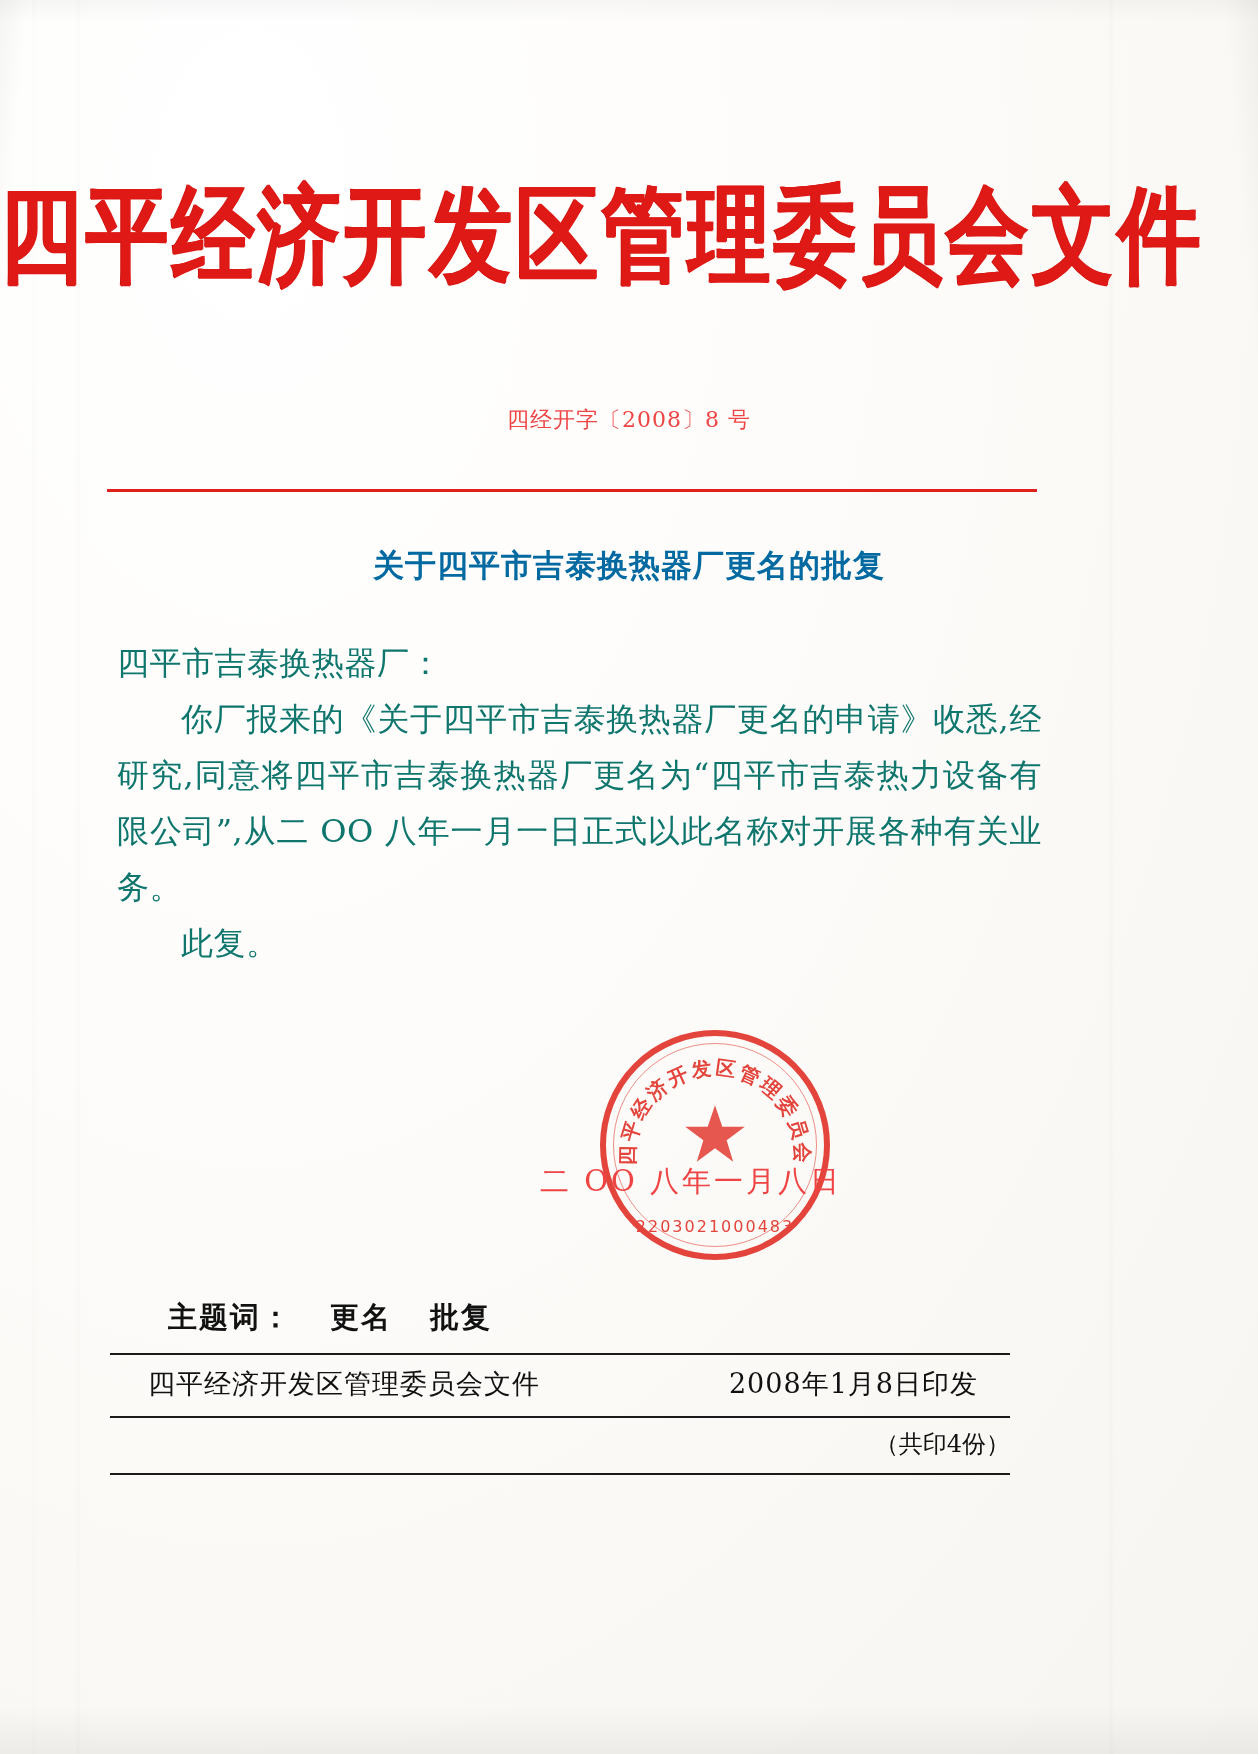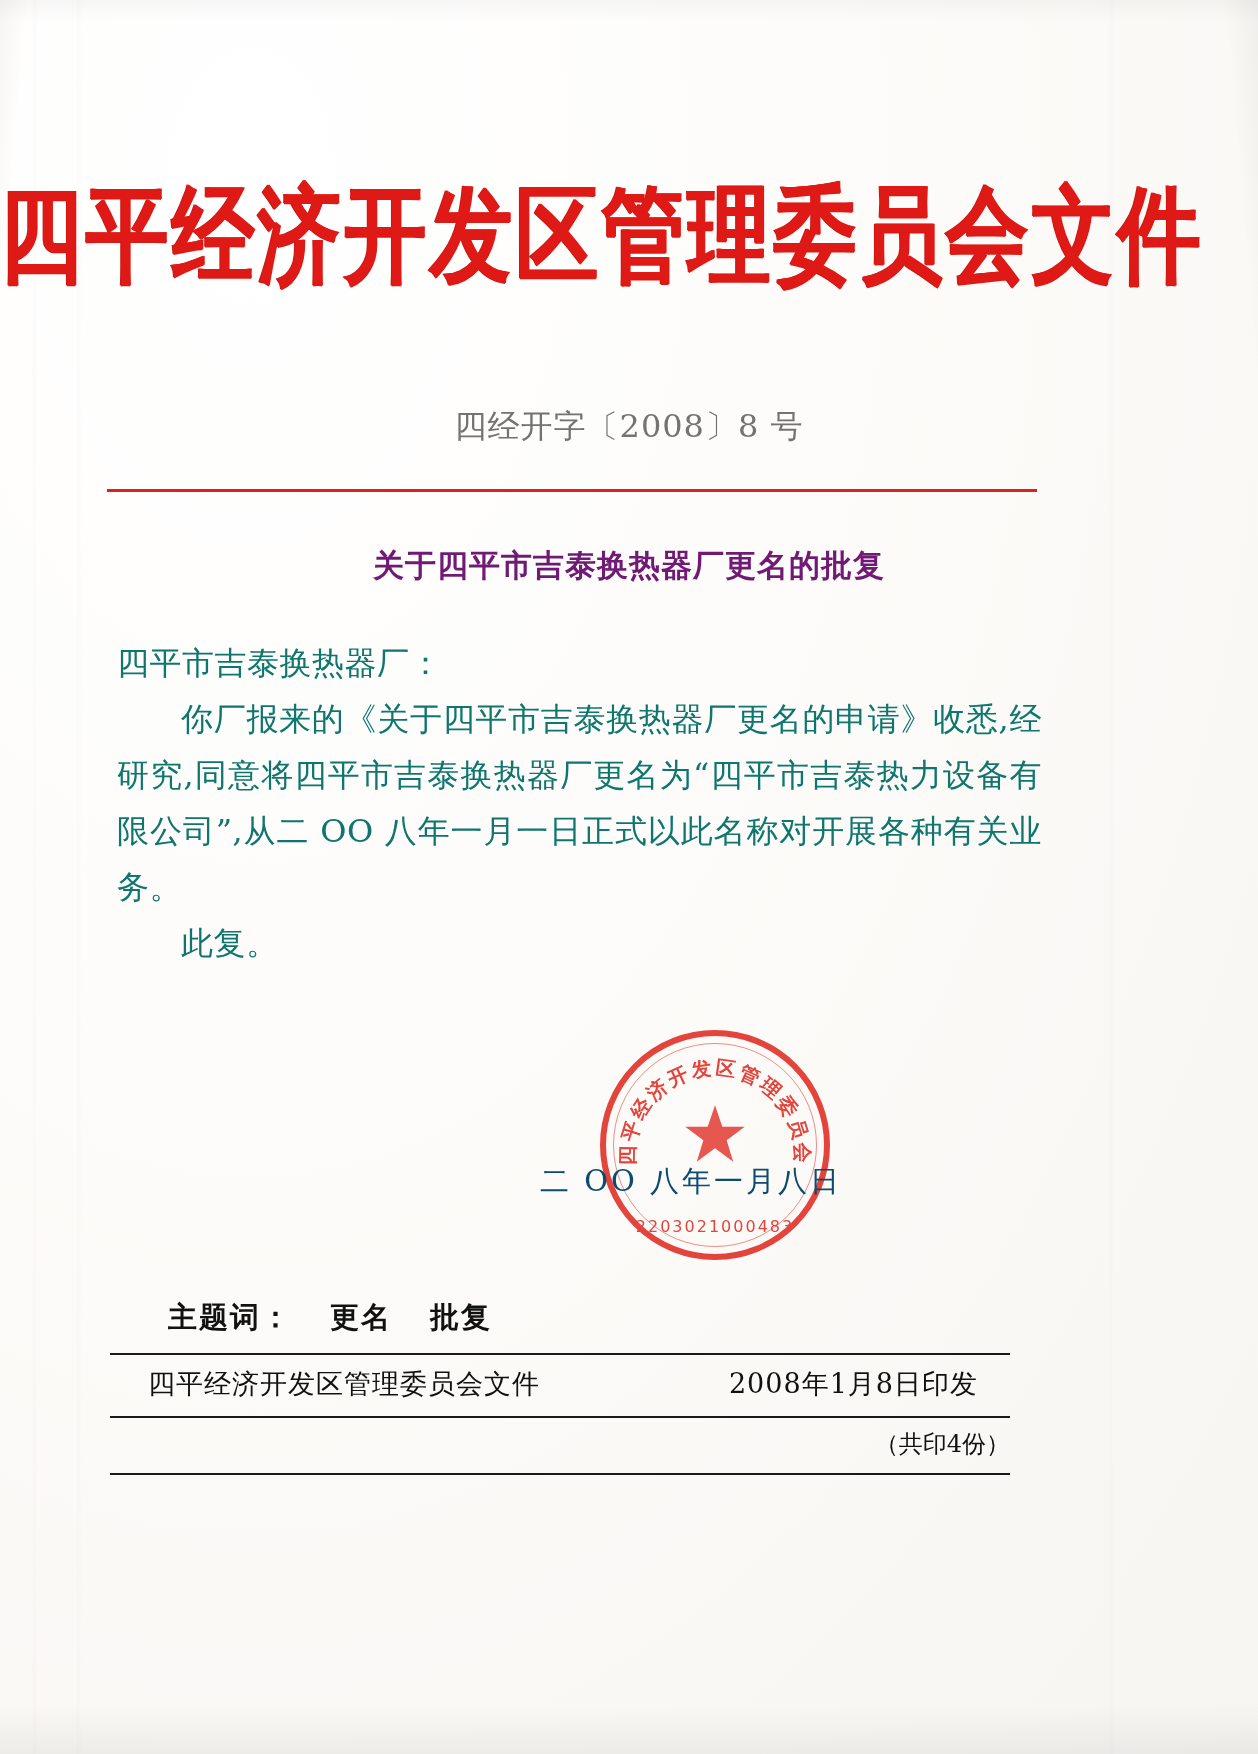--- a/index.html
+++ b/index.html
@@ -76,22 +76,22 @@
       0 1px 0 #df1a16;
     white-space: nowrap;
   }
 
   .doc-number {
     position: absolute;
     top: 405px;
     left: 0;
     width: 1258px;
     text-align: center;
-    font-size: 32px;
-    color: #737373;
+    font-size: 22px;
+    color: #ef4444;
     letter-spacing: 1px;
     font-family: "DejaVu Serif", "Liberation Serif", serif;
   }
 
   .red-rule {
     position: absolute;
     left: 107px;
     top: 489px;
     width: 930px;
     height: 3px;
@@ -100,21 +100,21 @@
 
   
   .subject {
     position: absolute;
     top: 545px;
     left: 0;
     width: 1258px;
     text-align: center;
     font-size: 31px;
     font-weight: 700;
-    color: #701a75;
+    color: #0369a1;
     letter-spacing: 1px;
     font-family: Liberation Sans, sans-serif;
   }
 
   .body-block {
     position: absolute;
     left: 117px;
     top: 635px;
     width: 925px;
     font-size: 32px;
@@ -182,21 +182,21 @@
     color: #e02b22;
     font-size: 16px;
     letter-spacing: 2px;
     font-family: "DejaVu Sans", "Liberation Sans", sans-serif;
   }
   .sign-date {
     position: absolute;
     left: 20px;
     top: 142px;
     font-size: 29px;
-    color: #0c4a6e;
+    color: #ef4444;
     letter-spacing: 3px;
     white-space: nowrap;
   }
 
   
   .keywords {
     position: absolute;
     left: 168px;
     top: 1298px;
     font-size: 29px;

